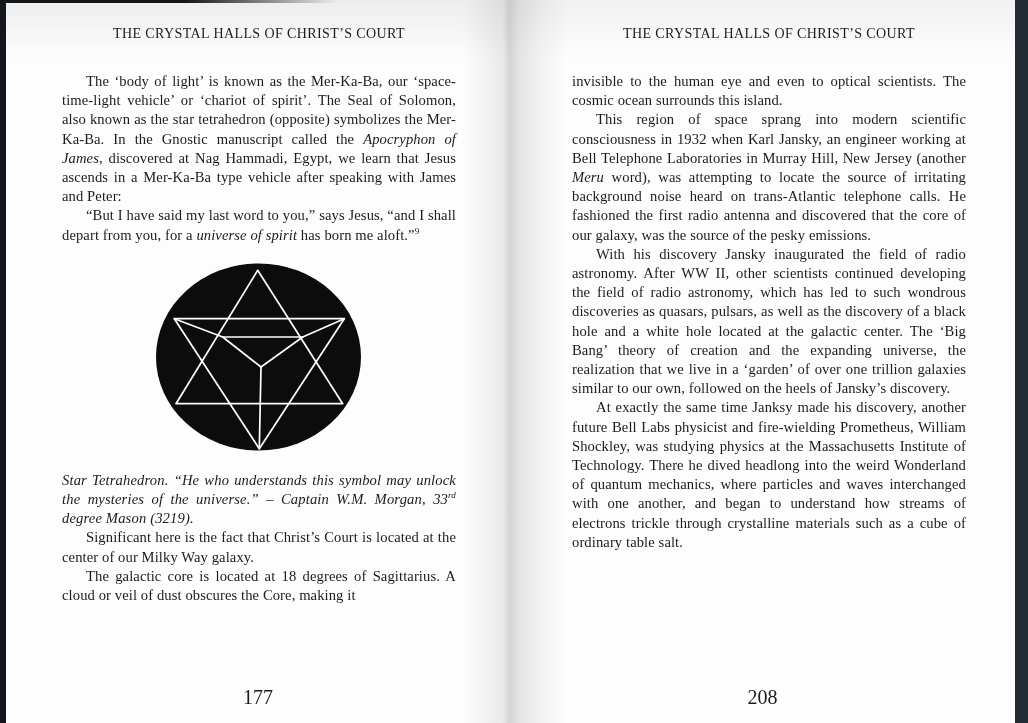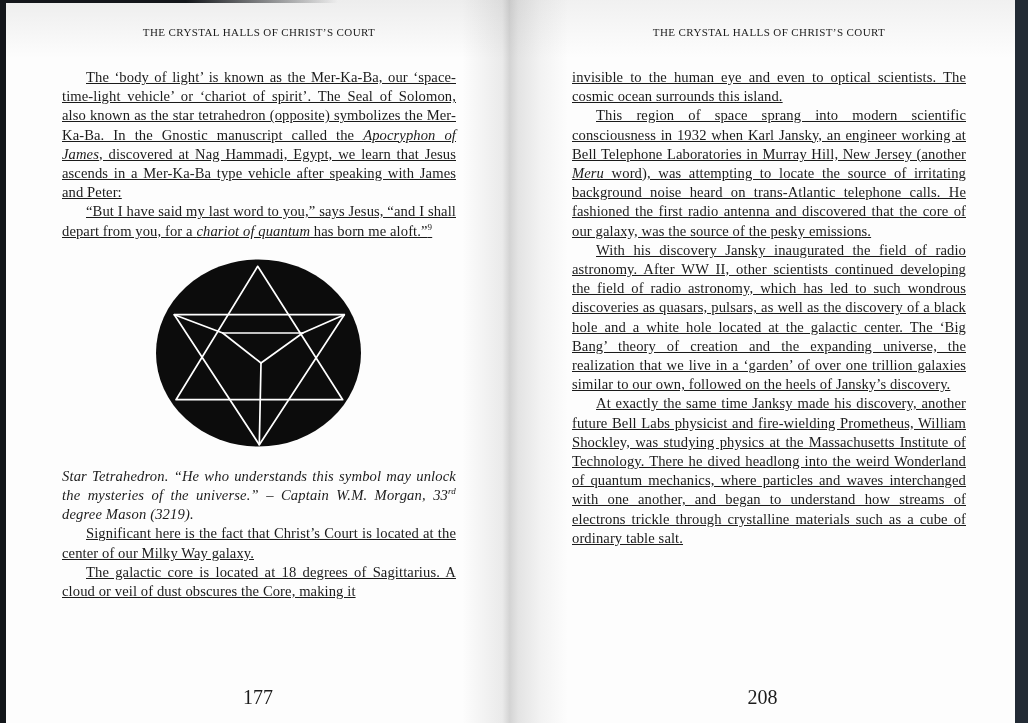--- a/index.html
+++ b/index.html
@@ -38,35 +38,34 @@
       rgba(135,135,135,0) 100%);
     pointer-events: none; z-index: 4;
   }
 
   .content { position: absolute; top: 26px; width: 394px; }
   .page-left  .content { left: 56px; }
   .page-right .content { left: 62px; }
 
   .running-header {
     text-align: center;
-    font-size: 11px;
+    font-size: 14px;
     letter-spacing: 0.4px;
     color: #1c1c1c;
     white-space: nowrap;
   }
   .body-text { margin-top: 30px; }
 
   .para {
     margin: 0;
     font-size: 14.6px;
     line-height: 19.2px;
     letter-spacing: 0.1px;
     color: #1b1b1b;
     text-align: justify;
-    text-decoration: underline;
   }
   .para.indent { text-indent: 24px; }
   .para sup, .caption sup { font-size: 9px; line-height: 0; }
 
   .figure-wrap {
     margin: 12px 0 18px 0;
     display: flex;
     justify-content: center;
   }
 
@@ -95,21 +94,21 @@
 <body>
 
 <div class="spread">
 
   <div class="page page-left">
     <div class="content">
       <div class="running-header">THE CRYSTAL HALLS OF CHRIST’S COURT</div>
 
       <div class="body-text">
         <p class="para indent">The ‘body of light’ is known as the Mer-Ka-Ba, our ‘space-time-light vehicle’ or ‘chariot of spirit’. The Seal of Solomon, also known as the star tetrahedron (opposite) symbolizes the Mer-Ka-Ba. In the Gnostic manuscript called the <em>Apocryphon of James</em>, discovered at Nag Hammadi, Egypt, we learn that Jesus ascends in a Mer-Ka-Ba type vehicle after speaking with James and Peter:</p>
-        <p class="para indent">“But I have said my last word to you,” says Jesus, “and I shall depart from you, for a <em>chariot of quantum</em> has born me aloft.”<sup>9</sup></p>
+        <p class="para indent">“But I have said my last word to you,” says Jesus, “and I shall depart from you, for a <em>universe of spirit</em> has born me aloft.”<sup>9</sup></p>
 
         <div class="figure-wrap">
           <svg width="216" height="196" viewBox="0 0 216 196" aria-hidden="true">
             <ellipse cx="107.5" cy="100" rx="102.5" ry="93.5" fill="#0c0c0c"></ellipse>
             <g stroke="#ffffff" stroke-width="1.7" fill="none" stroke-linejoin="round" stroke-linecap="round">
               <path d="M106.7 13.3 L25 146.7 L191.7 146.7 Z"></path>
               <path d="M23.3 61.7 L193.3 61.7 L108.3 191.7 Z"></path>
               <path d="M71.7 80 L151.7 80"></path>
               <path d="M23.3 61.7 L71.7 80"></path>
               <path d="M193.3 61.7 L151.7 80"></path>

